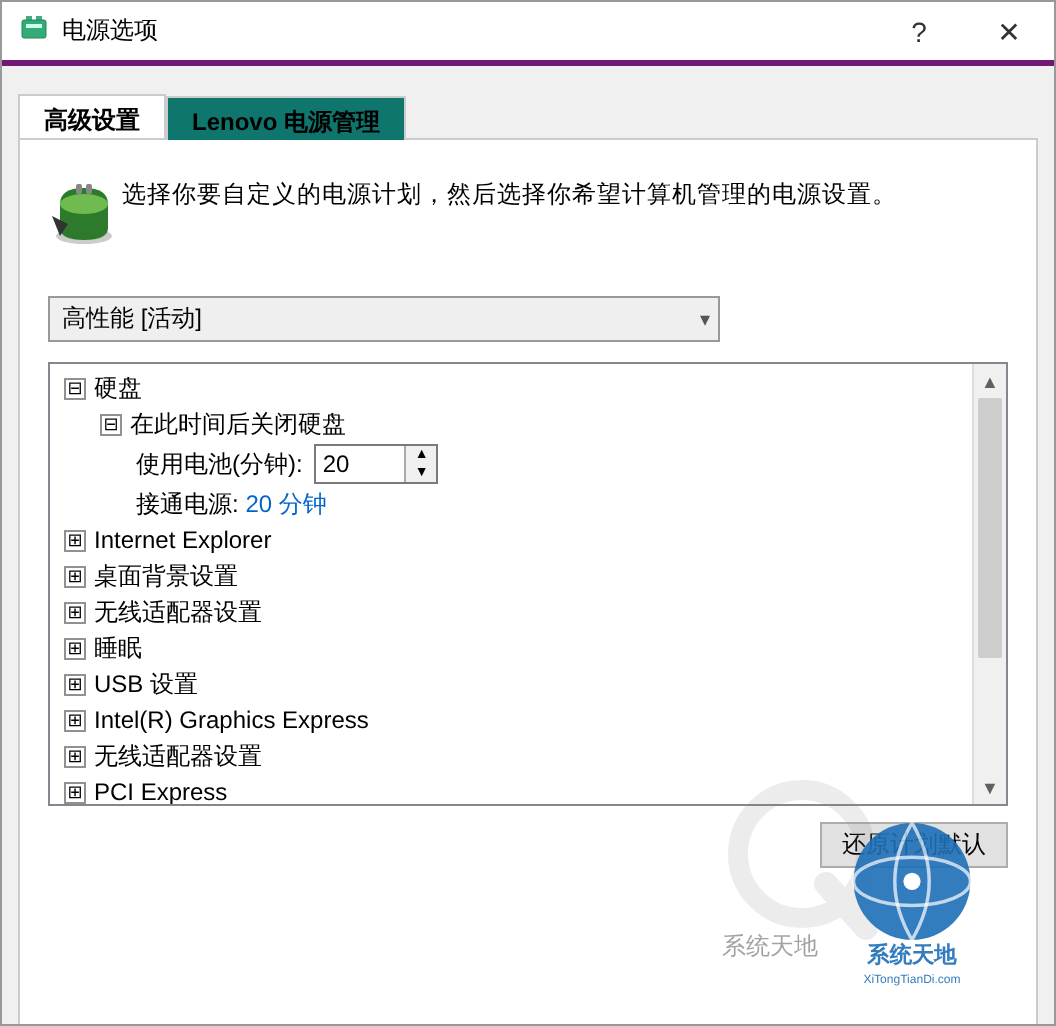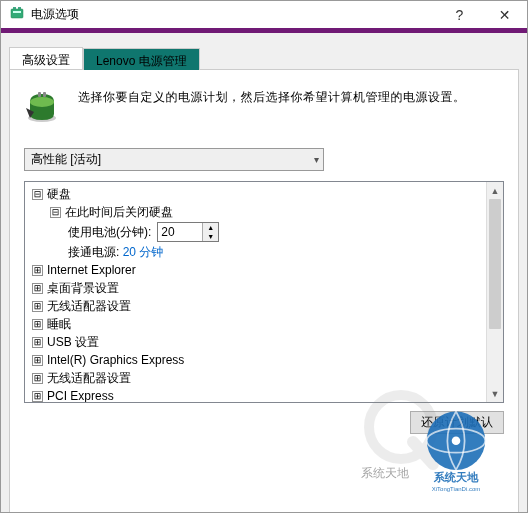--- a/index.html
+++ b/index.html
@@ -12,34 +12,35 @@
     position: relative;
     overflow: hidden;
   }
 
   .titlebar {
     height: 32px;
     background: #fff;
     display: flex;
     align-items: center;
     padding-left: 8px;
-    border-bottom: 5px solid #701a75;
+    border-bottom: 3px solid #701a75;
   }
   .titlebar .icon { margin-right: 6px; }
   .titlebar .title { font-size: 12px; flex: 1; }
   .titlebar .winbtn {
     width: 45px; height: 32px;
     display: flex; align-items: center; justify-content: center;
     font-size: 14px; color: #333;
   }
 
   .tabrow {
     display: flex;
     padding: 14px 8px 0 8px;
     position: relative;
+    font-weight: bold;
   }
   .tab {
     padding: 4px 12px;
     background: #fff;
     border: 1px solid #ccc;
     border-bottom: none;
     font-size: 12px;
     position: relative;
     z-index: 2;
     height: 22px;
@@ -53,29 +54,29 @@
   .tabpage {
     margin: 0 8px;
     border: 1px solid #ccc;
     background: #fff;
     height: 448px;
     padding: 18px 14px 14px 14px;
     position: relative;
     top: -1px;
   }
 
-  .intro-row { display: flex; gap: 18px; align-items: flex-start; text-align: center; }
+  .intro-row { display: flex; gap: 1px; align-items: flex-start; text-align: center; }
   .battery-icon { width: 36px; height: 36px; flex-shrink: 0;}
   .intro-text { font-size: 12px; line-height: 1.6; letter-spacing: 0.5px;}
 
   .combo-row { margin-top: 24px; }
   .combo {
     display: flex; align-items: center; justify-content: space-between;
     border: 1px solid #999; background: #efefef;
-    width: 300px; height: 23px; padding: 0 4px 0 6px;
+    width: 336px; height: 23px; padding: 0 4px 0 6px;
   }
   .combo-arrow { font-size: 10px; color:#555; }
 
   .treebox {
     margin-top: 10px;
     border: 1px solid #828790;
     background: #fff;
     height: 222px;
     overflow: hidden;
     position: relative;

